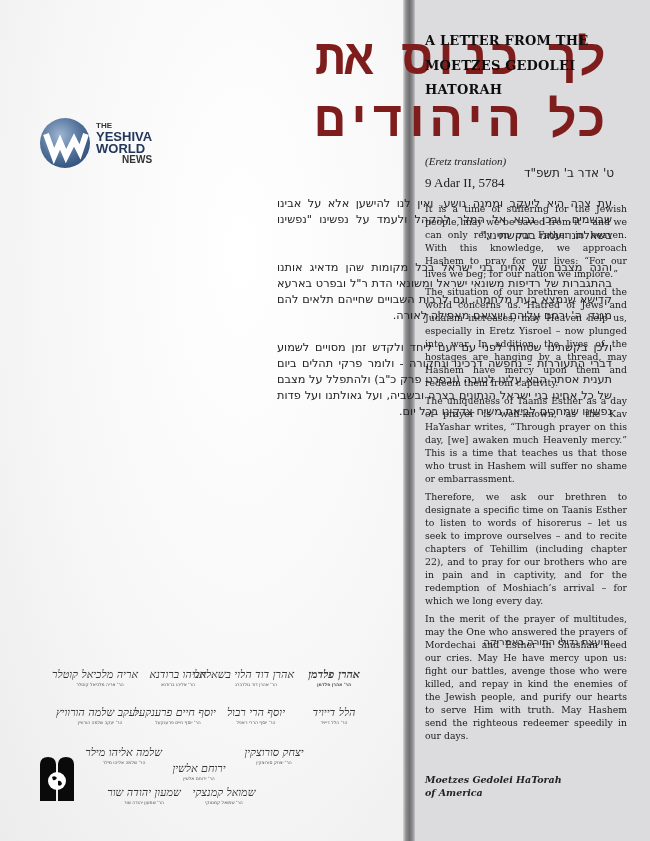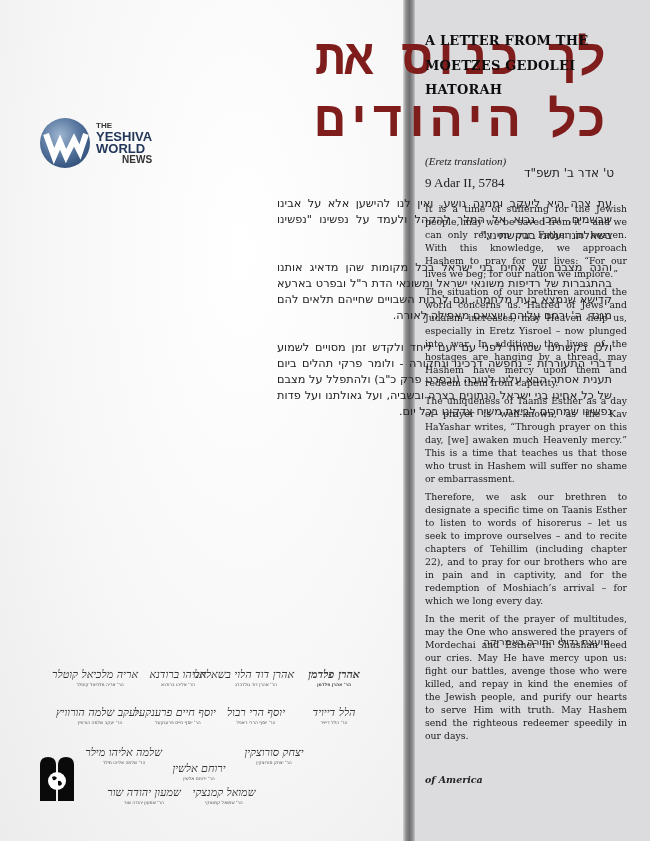--- a/index.html
+++ b/index.html
@@ -207,14 +207,15 @@
 
 <div class="eng-body">
   <p>It is a time of suffering for the Jewish people, may we be saved from it – and we can only rely on our Father in heaven. With this knowledge, we approach Hashem to pray for our lives: “For our lives we beg; for our nation we implore.”</p>
   <p>The situation of our brethren around the world concerns us. Hatred of Jews and Judaism increases, may Heaven help us, especially in Eretz Yisroel – now plunged into war. In addition, the lives of the hostages are hanging by a thread, may Hashem have mercy upon them and redeem them from captivity.</p>
   <p>The uniqueness of Taanis Esther as a day of prayer is well-known, as the Kav HaYashar writes, “Through prayer on this day, [we] awaken much Heavenly mercy.” This is a time that teaches us that those who trust in Hashem will suffer no shame or embarrassment.</p>
   <p>Therefore, we ask our brethren to designate a specific time on Taanis Esther to listen to words of hisorerus – let us seek to improve ourselves – and to recite chapters of Tehillim (including chapter 22), and to pray for our brothers who are in pain and in captivity, and for the redemption of Moshiach’s arrival – for which we long every day.</p>
   <p>In the merit of the prayer of multitudes, may the One who answered the prayers of Mordechai and Esther in Shushan heed our cries. May He have mercy upon us: fight our battles, avenge those who were killed, and repay in kind the enemies of the Jewish people, and purify our hearts to serve Him with truth. May Hashem send the righteous redeemer speedily in our days.</p>
 </div>
 
 <div class="eng-sign">
+  <div>Moetzes Gedolei HaTorah</div>
   <div>of America</div>
 </div>
 
 </body></html>

